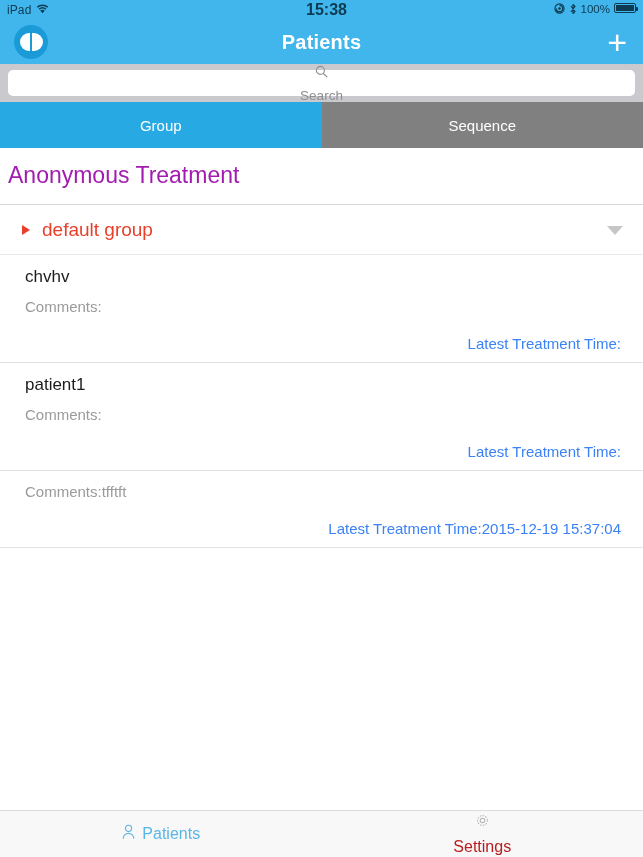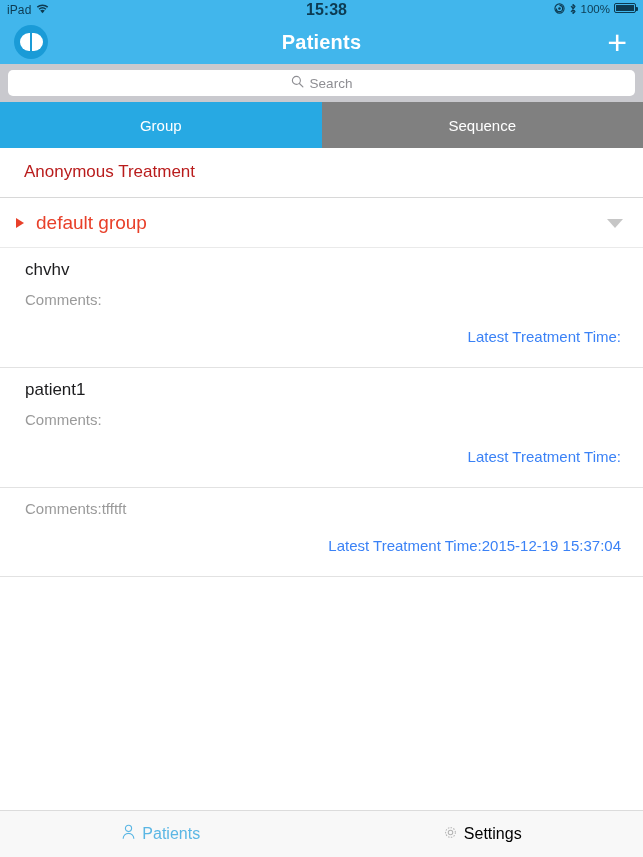--- a/index.html
+++ b/index.html
@@ -137,20 +137,21 @@
   }
   .search-field {
     height: 26px;
     background: #ffffff;
     border-radius: 5px;
     display: flex;
     align-items: center;
     justify-content: center;
     gap: 6px;
     width: 100%;
+    flex-direction: column;
   }
   .search-field .mag { display: block; }
   .search-ph {
     color: #8e8e93;
     font-size: 13.5px;
   }
 
   
   .segmented {
     display: flex;
@@ -171,30 +172,30 @@
   .seg.inactive { background: #808080; }
 
   
   .content {
     flex: 1 1 auto;
     overflow: hidden;
     background: #ffffff;
     position: relative;
   }
   .section-title {
-    padding: 14px 16px 15px 24px;
-    font-size: 17px;
-    color: #b91c1c;
+    padding: 14px 16px 15px 8px;
+    font-size: 23px;
+    color: #a21caf;
     border-bottom: 1px solid #d8d8d8;
     background: #ffffff;
   }
   .group-header {
     display: flex;
     align-items: center;
-    padding: 14px 20px 13px 16px;
+    padding: 14px 20px 13px 22px;
     border-bottom: 1px solid #eaeaea;
     background: #ffffff;
     cursor: pointer;
     text-align: center;
   }
   .tri-right {
     width: 0; height: 0;
     border-left: 8px solid #e8402a;
     border-top: 5.5px solid transparent;
     border-bottom: 5.5px solid transparent;
@@ -208,21 +209,21 @@
   .tri-down {
     margin-left: auto;
     width: 0; height: 0;
     border-top: 9px solid #c6c6c6;
     border-left: 8px solid transparent;
     border-right: 8px solid transparent;
     flex: 0 0 auto;
   }
 
   .patient-row {
-    padding: 12px 22px 20px 25px;
+    padding: 12px 22px 8px 25px;
     border-bottom: 1px solid #e2e2e2;
     background: #ffffff;
     cursor: pointer;
   }
   .patient-row:last-child { }
   .p-name {
     font-size: 17px;
     color: #1c1c1e;
     margin-bottom: 11px;
   }
@@ -250,21 +251,21 @@
     flex: 1 1 50%;
     display: flex;
     align-items: center;
     justify-content: center;
     gap: 6px;
     font-size: 16px;
     cursor: pointer;
     user-select: none;
   }
   .tabitem.active { color: #5ab6e4; }
-  .tabitem.idle { color: #000000; }
+  .tabitem.idle { color: #b91c1c; flex-direction: column; }
 </style>
 </head>
 <body>
 
 <div class="screen">
 
   <div class="statusbar">
     <div class="sb-left">
       <span class="sb-carrier">iPad</span>
       <span class="wifi-ico">

